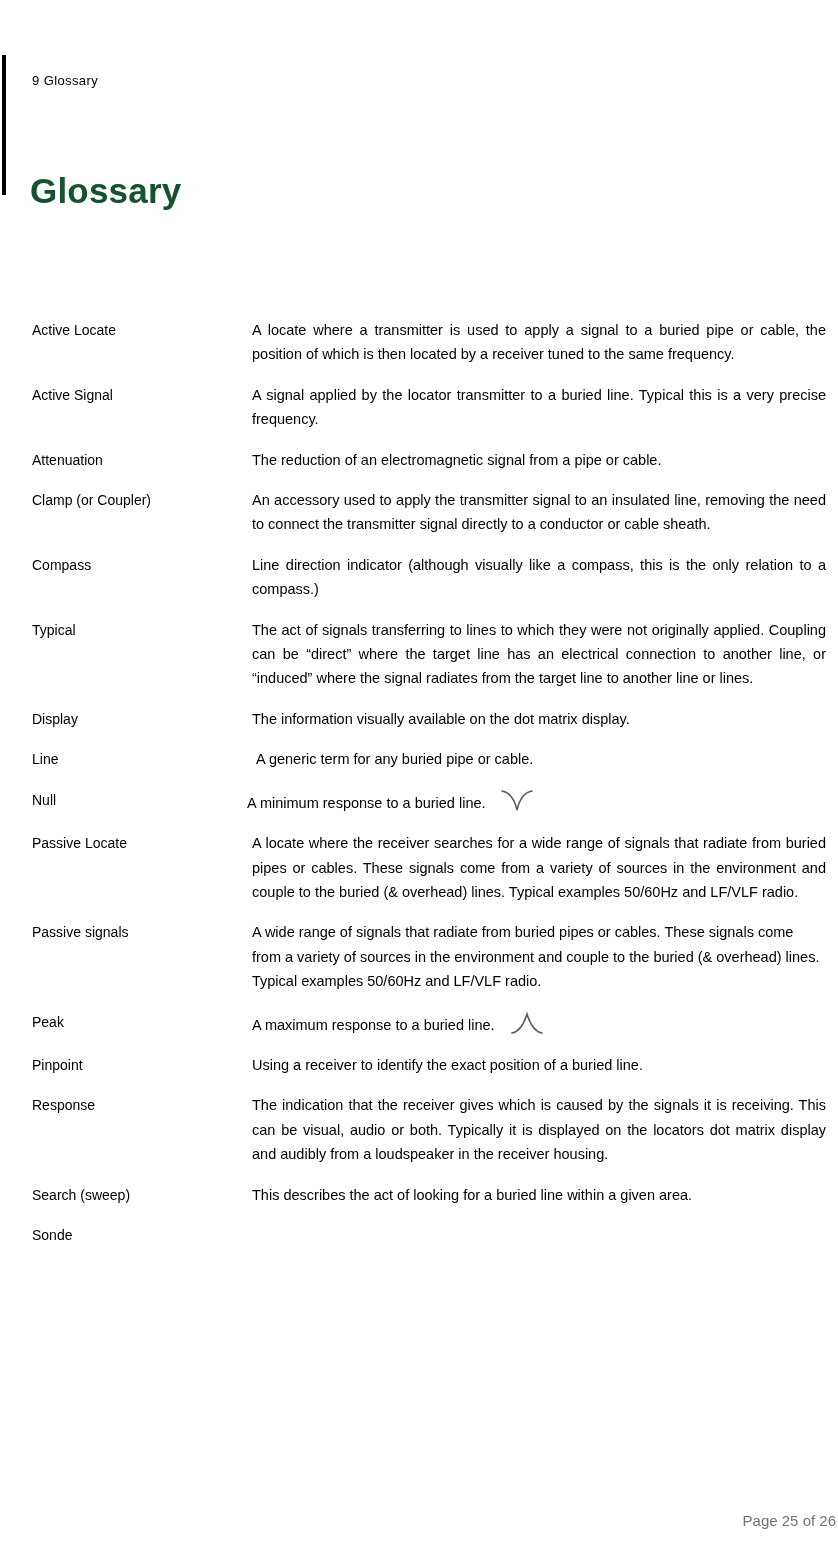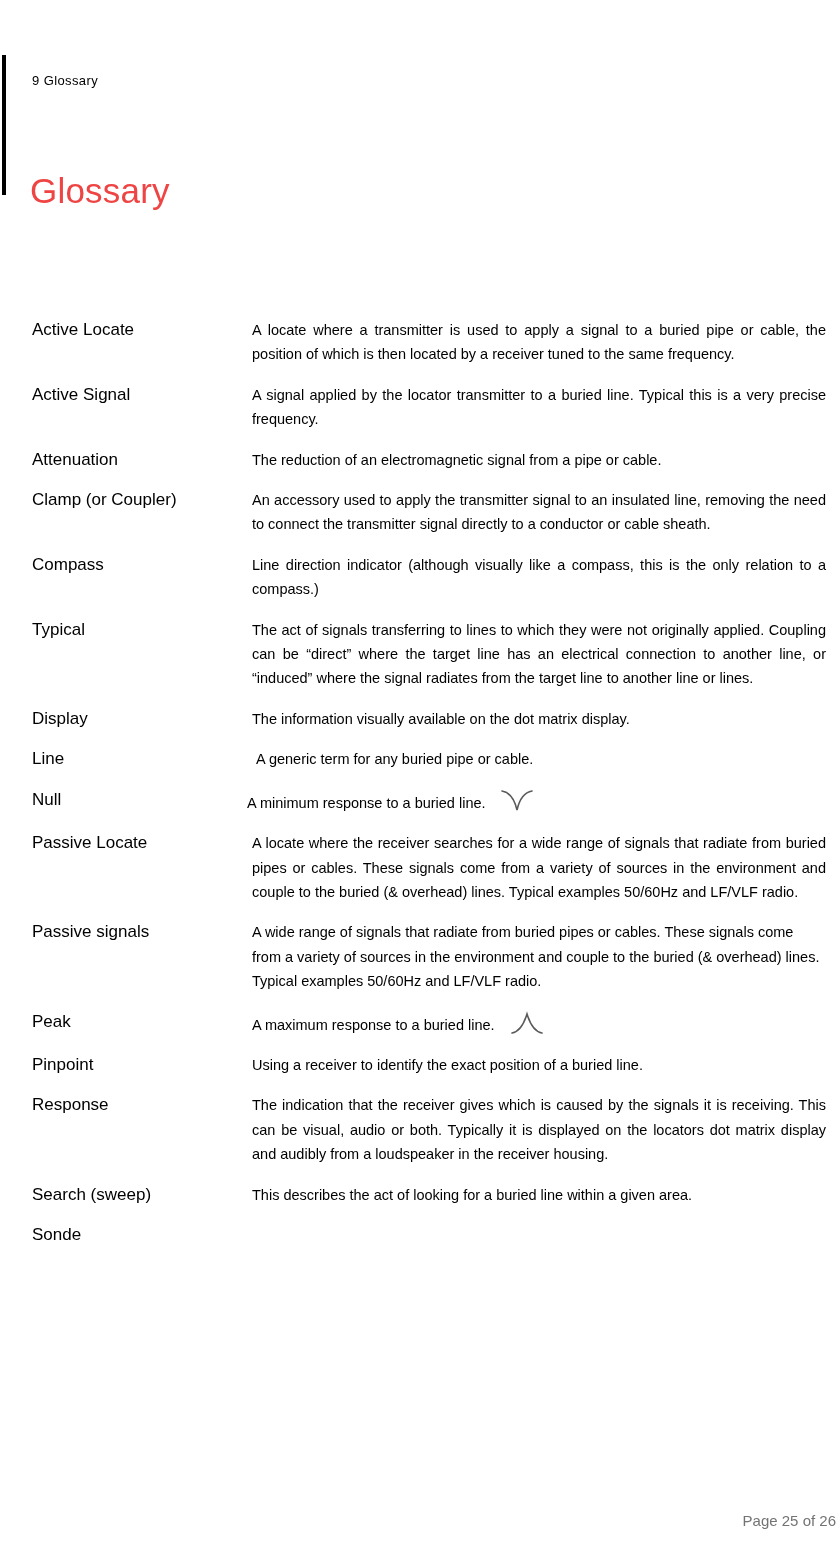--- a/index.html
+++ b/index.html
@@ -34,43 +34,43 @@
     color: #000000;
     white-space: nowrap;
   }
 
   
   .chapter-title {
     position: absolute;
     left: 30px;
     top: 148px;
     font-size: 35px;
-    font-weight: normal;
+    font-weight: bold;
     letter-spacing: 0.2px;
-    color: #ef4444;
+    color: #14532d;
     white-space: nowrap;
   }
 
   
   .glossary {
     position: absolute;
     left: 0;
     top: 318px;
     width: 838px;
   }
   .entry {
     position: relative;
     margin-bottom: 16px;
   }
   .term {
     position: absolute;
     left: 32px;
     top: 0;
     width: 210px;
-    font-size: 17px;
+    font-size: 14px;
     line-height: 24px;
     color: #000000;
   }
   .definition {
     margin-left: 252px;
     margin-right: 0px;
     padding-right: 12px;
     font-size: 14.5px;
     line-height: 24.4px;
     color: #000000;

